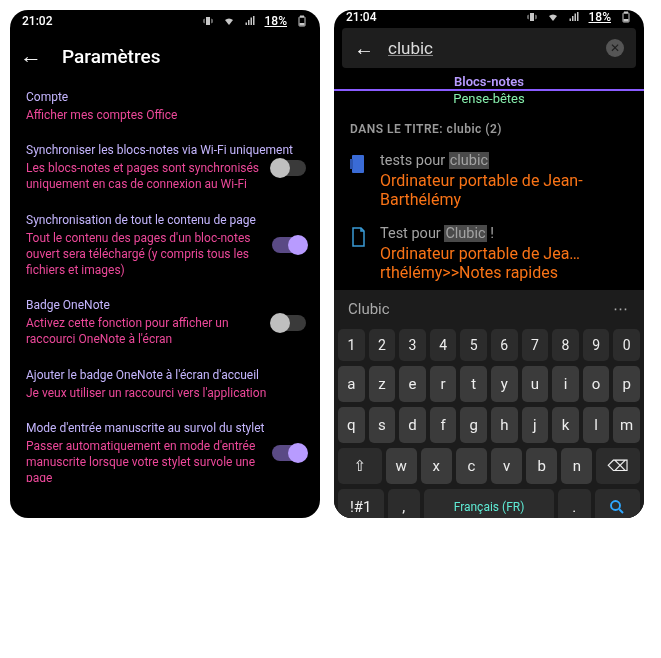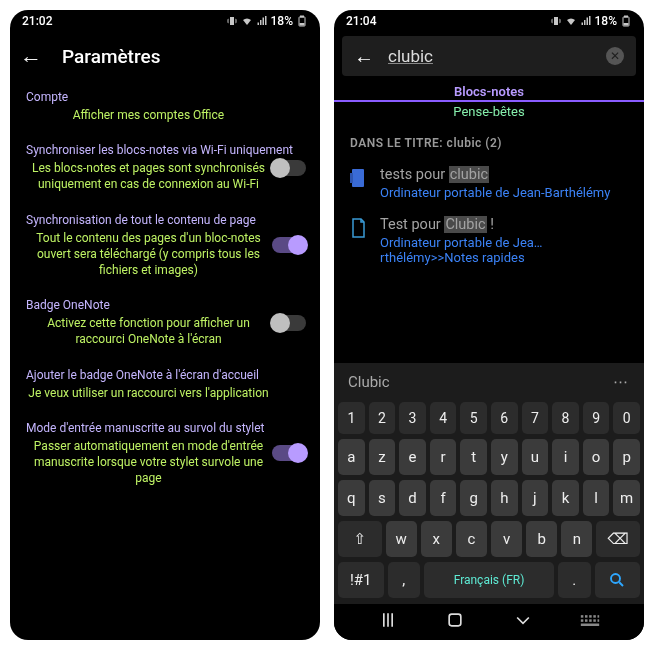--- a/index.html
+++ b/index.html
@@ -5,57 +5,57 @@
   * { box-sizing: border-box; margin: 0; padding: 0; }
   body {
     background: #fff;
     font-family: -apple-system, Roboto, "Segoe UI", Arial, sans-serif;
     display: flex;
     gap: 14px;
     padding: 10px;
   }
   .phone {
     width: 310px;
-    height: 630px;
+    height: 508px;
     background: #000;
     border-radius: 18px;
     overflow: hidden;
     display: flex;
     flex-direction: column;
     color: #fff;
     position: relative;
   }
   .statusbar {
     height: 22px;
     display: flex;
     justify-content: space-between;
     align-items: center;
     padding: 0 12px;
     font-size: 12px;
     font-weight: 500;
   }
-  .statusbar .right { display: flex; gap: 3px; align-items: center; }
+  .statusbar .right { display: flex; gap: 9px; align-items: center; text-decoration: underline; }
   .statusicon { width: 12px; height: 12px; opacity: .9; }
   .header {
     display: flex;
     align-items: center;
     height: 48px;
     padding: 0 10px;
     gap: 20px;
   }
   .header .arrow { font-size: 22px; opacity:.95;}
   .header .title { font-size: 19px; font-weight:500;}
   .scroll {
     flex: 1;
     overflow: hidden;
     padding: 0 16px;
   }
   .item { padding: 10px 0; position: relative; }
   .item-title { font-size: 12px; color: #c4b5fd; line-height:1.25;}
-  .item-sub { font-size: 12px; color: #bef264; margin-top:2px; line-height:1.35; max-width: 245px; text-align: center;}
+  .item-sub { font-size: 12px; color: #ec4899; margin-top:2px; line-height:1.35; max-width: 245px;}
   .toggle {
     position: absolute;
     right: -2px;
     top: 50%;
     transform: translateY(-50%);
     width: 34px; height: 16px;
     background:#3a3a3a;
     border-radius: 10px;
   }
   .toggle::after{
@@ -89,21 +89,21 @@
   .searchbar .clear{
     width:18px;height:18px;border-radius:50%;background:#555;display:flex;align-items:center;justify-content:center;font-size:12px;color:#1e1e1e;
   }
   .tabs{display:flex; height:40px; margin-top:6px;flex-direction:column;}
   .tab{flex:1;display:flex;align-items:center;justify-content:center;font-size:13px;color:#86efac;border-bottom:2px solid transparent;}
   .tab.active{color:#b89bff;border-bottom-color:#8a5cff; font-weight:600;}
   .section-head{font-size:12px;color:#9a9a9a;letter-spacing:.5px;padding:14px 16px 8px;font-weight:600;}
   .result{display:flex;gap:14px;padding:8px 16px;align-items:flex-start;}
   .ricon{width:16px;height:20px;flex:0 0 16px;margin-top:2px;}
   .rtext .rtitle{font-size:14.5px;color:#a3a3a3;}
-  .rtext .rsub{font-size:13px;color:#3b82f6;margin-top:2px;}
+  .rtext .rsub{font-size:16px;color:#f97316;margin-top:2px;}
   .hl{background:#4a4a4a;padding:0 1px;}
   
   .kbd{
     background:#1c1c1c;
     padding:4px 4px 6px;
     display:flex;flex-direction:column;gap:5px;
     margin-top:auto;
   }
   .kbd-top{display:flex;justify-content:space-between;align-items:center;padding:6px 10px;color:#aaa;font-size:15px;}
   .kbd-top .dots{letter-spacing:2px;}

